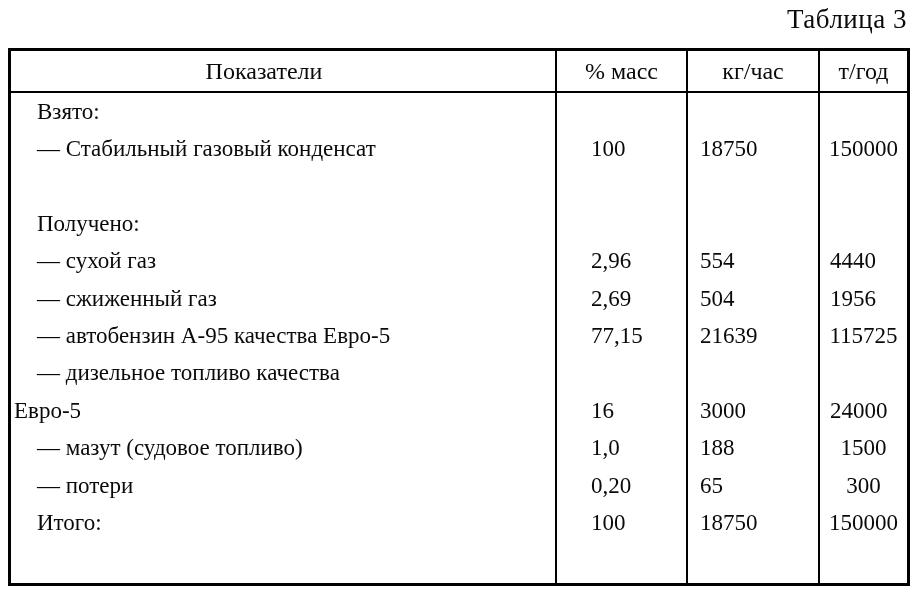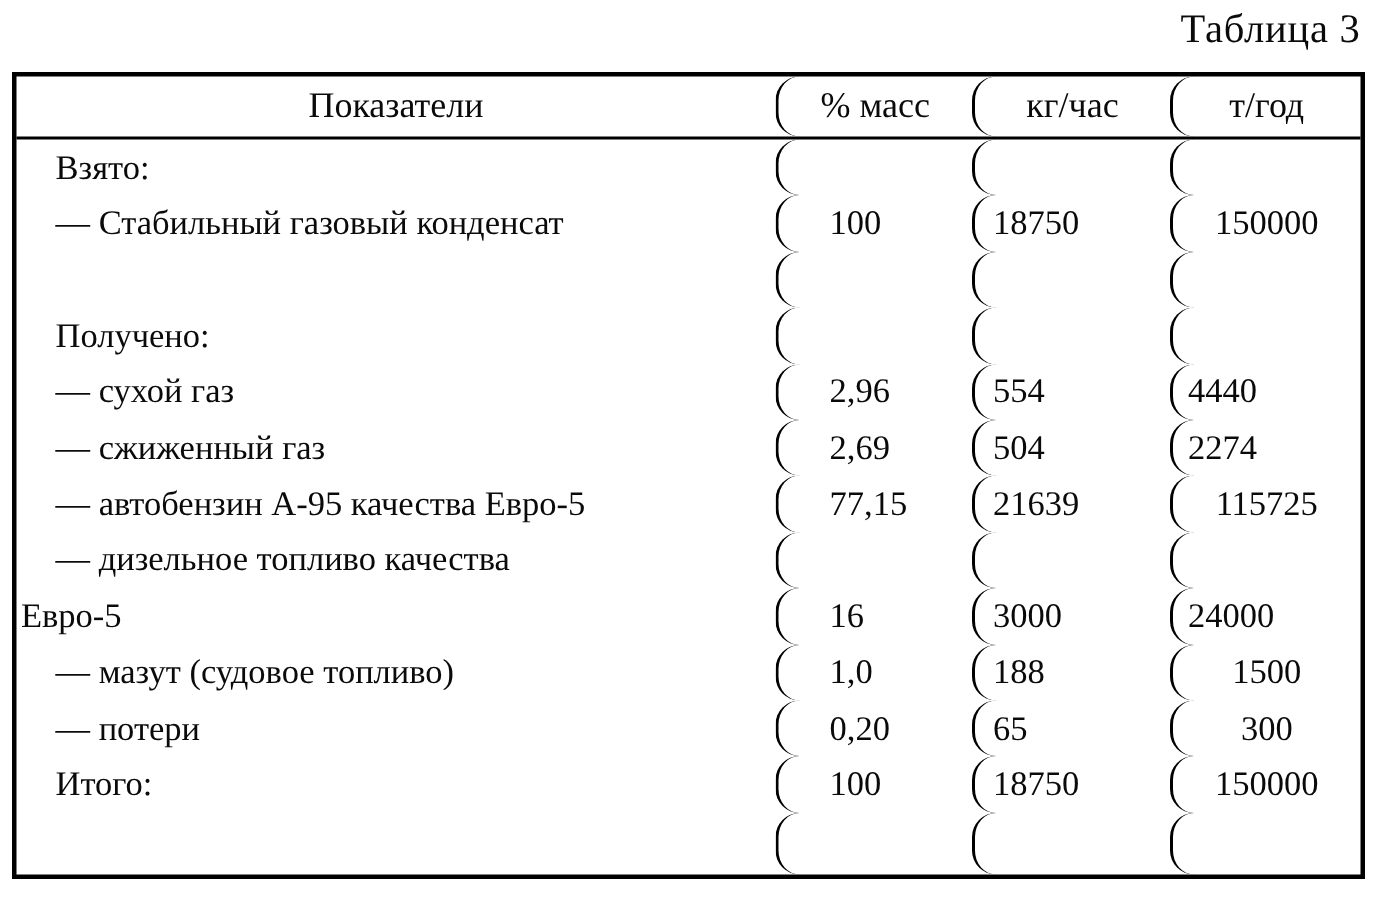--- a/index.html
+++ b/index.html
@@ -54,24 +54,23 @@
   }
   .row.filler {
     flex: 1 1 auto;
   }
   .cell {
     height: 100%;
     display: flex;
     align-items: center;
     box-sizing: border-box;
     overflow: hidden;
-    border-radius: 16px;
   }
   .c1 { width: 506px; padding-left: 26px; }
-  .c2 { width: 131px; padding-left: 34px; }
+  .c2 { width: 131px; padding-left: 34px; margin-left: 38px; }
   .c3 { width: 132px; padding-left: 12px; }
   .c4 { flex: 1; justify-content: center; padding: 0; }
   .c2, .c3, .c4 { border-left: 2px solid #000; }
   
   .row.header .cell { padding: 0; justify-content: center; }
   
   .row .c1.flush { padding-left: 3px; }
   
   .row .c4.left { justify-content: flex-start; padding-left: 10px; }
 </style>
@@ -123,21 +122,21 @@
       <div class="cell c1">— сухой газ</div>
       <div class="cell c2">2,96</div>
       <div class="cell c3">554</div>
       <div class="cell c4 left">4440</div>
     </div>
 
     <div class="row">
       <div class="cell c1">— сжиженный газ</div>
       <div class="cell c2">2,69</div>
       <div class="cell c3">504</div>
-      <div class="cell c4 left">2274</div>
+      <div class="cell c4 left">1956</div>
     </div>
 
     <div class="row">
       <div class="cell c1">— автобензин А-95 качества Евро-5</div>
       <div class="cell c2">77,15</div>
       <div class="cell c3">21639</div>
       <div class="cell c4">115725</div>
     </div>
 
     <div class="row">

